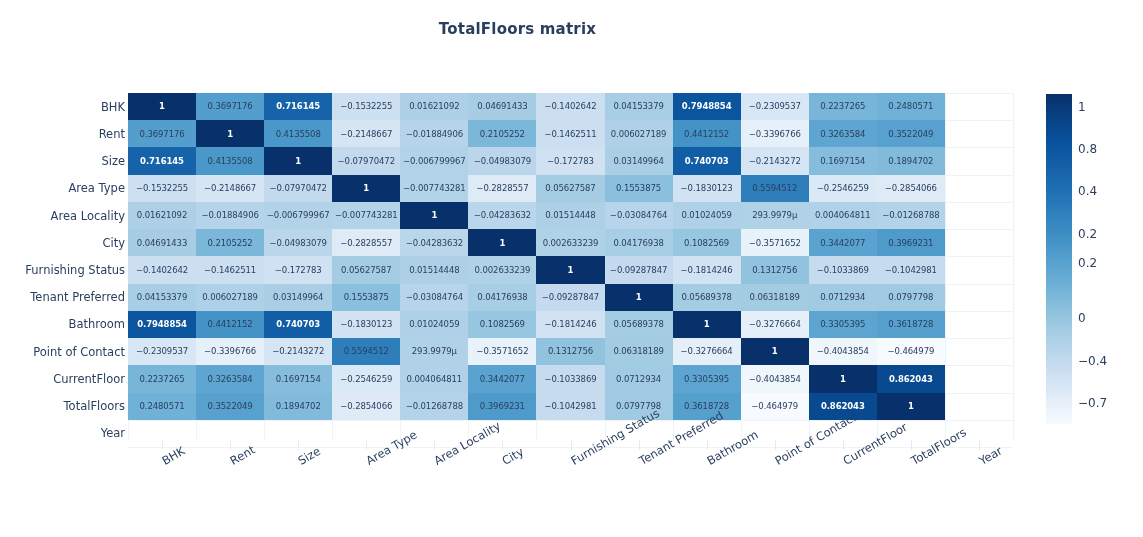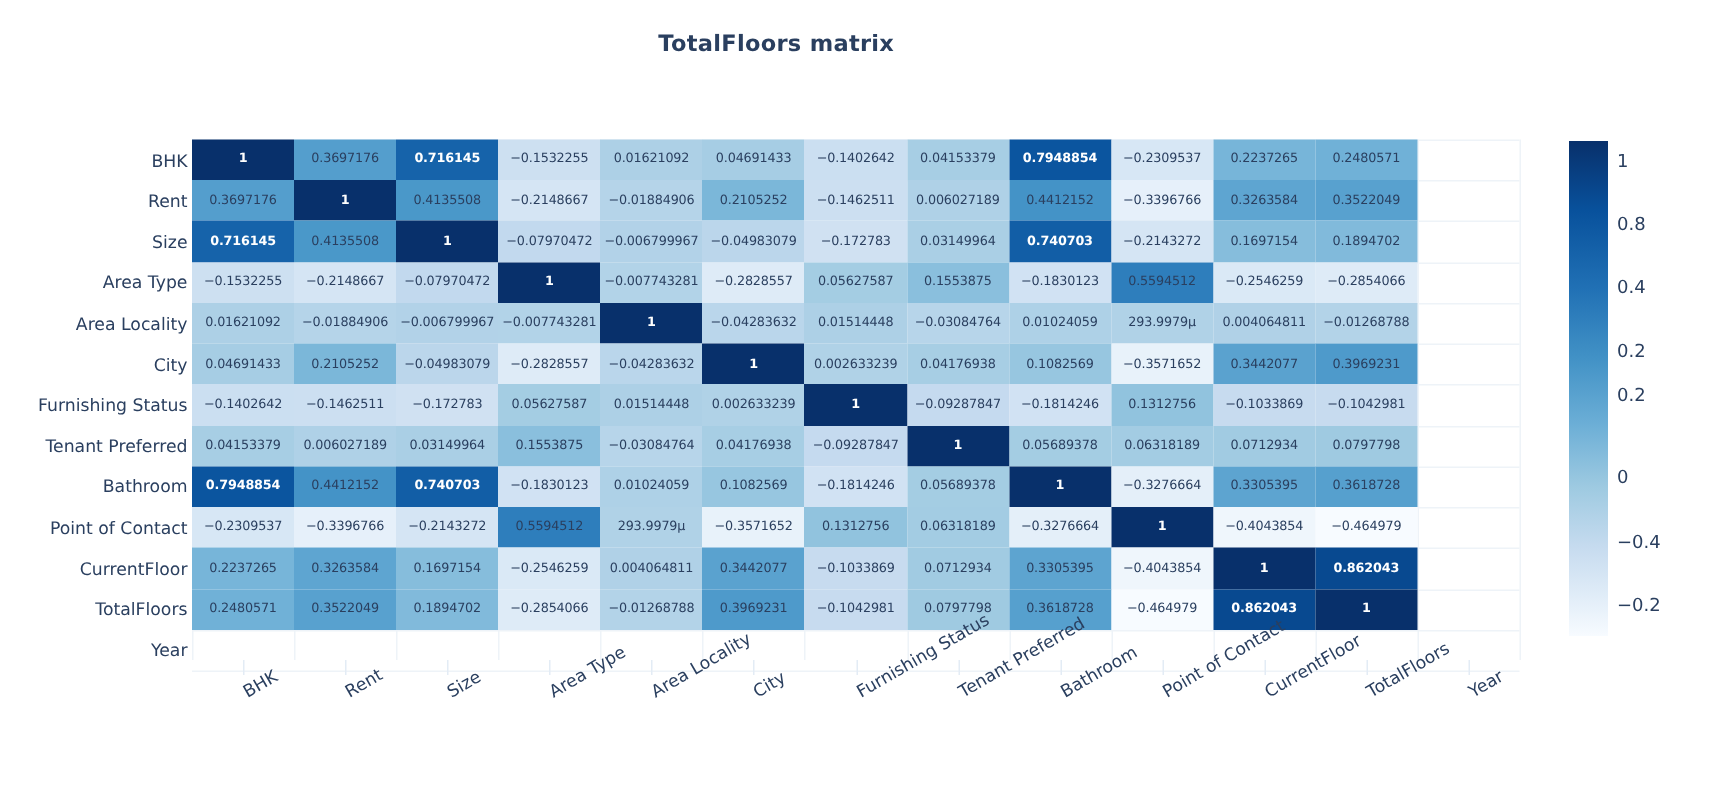--- a/index.html
+++ b/index.html
@@ -435,16 +435,16 @@
 
   <div id="colorbar"></div>
   <div id="colorbar-ticks">
       <div class="cbtick" style="top: 106.692px;">1</div>
       <div class="cbtick" style="top: 149px;">0.8</div>
       <div class="cbtick" style="top: 191.308px;">0.4</div>
       <div class="cbtick" style="top: 233.615px;">0.2</div>
       <div class="cbtick" style="top: 263px;">0.2</div>
       <div class="cbtick" style="top: 318.231px;">0</div>
       <div class="cbtick" style="top: 360.538px;">−0.4</div>
-      <div class="cbtick" style="top: 402.846px;">−0.2</div>
+      <div class="cbtick" style="top: 402.846px;">−0.7</div>
     </div>
 
 </div>
 
 </body></html>

